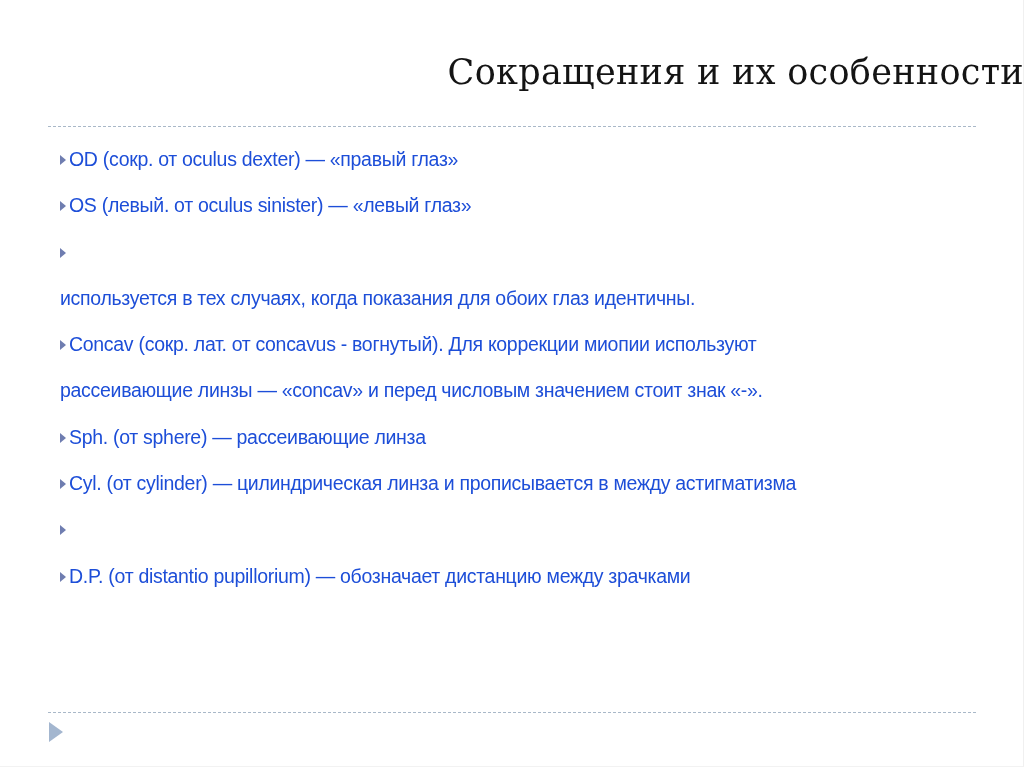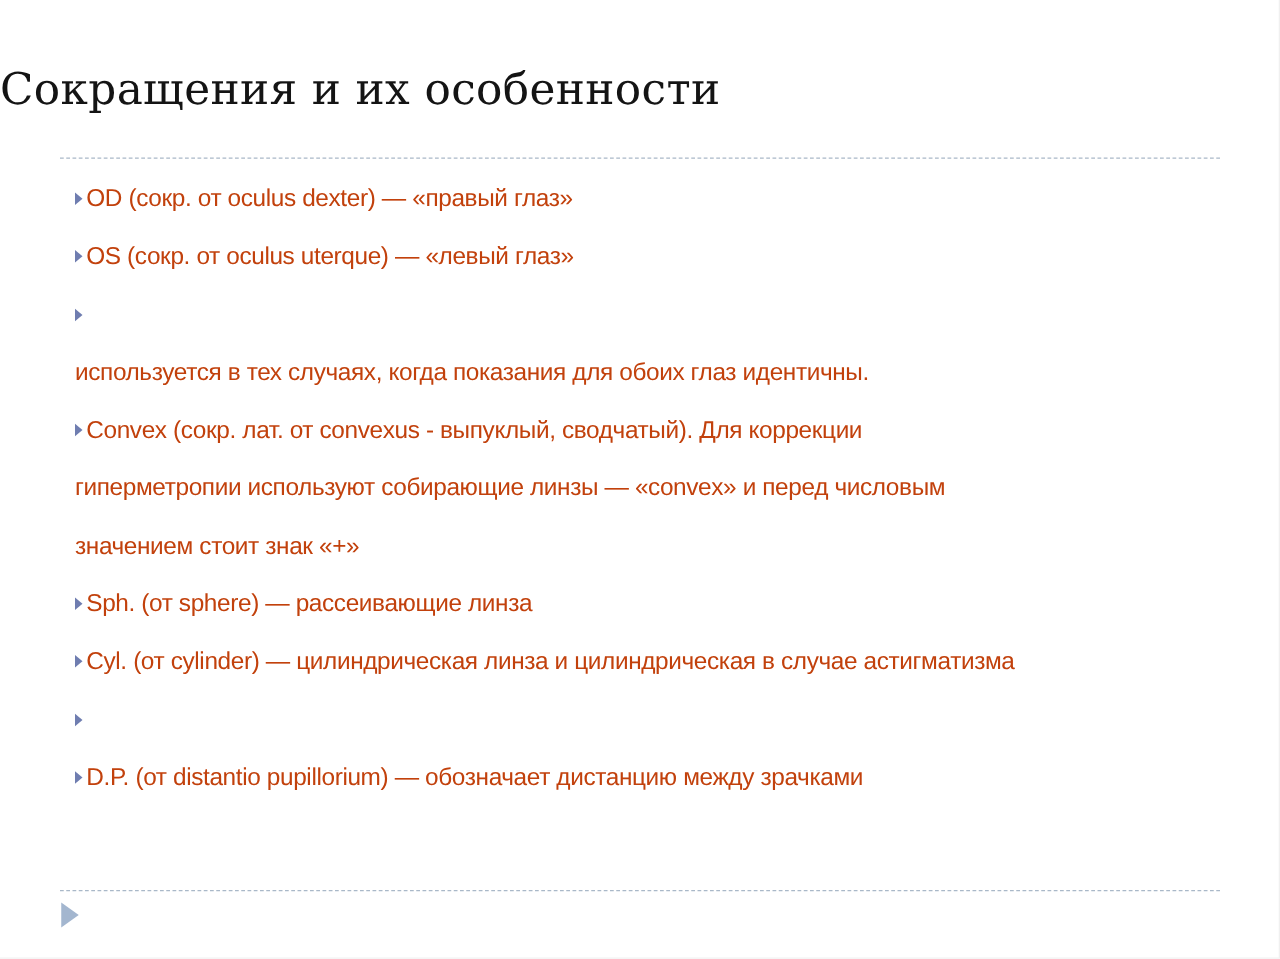--- a/index.html
+++ b/index.html
@@ -22,21 +22,21 @@
       background: #ffffff;
       border-right: 1px solid #f0f0f0;
       border-bottom: 1px solid #f2f2f2;
       box-sizing: border-box;
     }
     .title {
       position: absolute;
       left: 0;
       width: 1024px;
       top: 52px;
-      text-align: left;
+      text-align: right;
       font-family: "DejaVu Serif", "Liberation Serif", serif;
       font-size: 35px;
       letter-spacing: 0.3px;
       color: #141414;
       font-weight: normal;
     }
     .rule {
       position: absolute;
       left: 48px;
       width: 928px;
@@ -55,21 +55,21 @@
       padding: 0;
       list-style: none;
     }
     .item {
       position: relative;
       margin: 0;
       padding: 0;
       font-size: 19.5px;
       line-height: 46.3px;
       letter-spacing: -0.3px;
-      color: #c2410c;
+      color: #1d4ed8;
     }
     .bullet {
       display: inline-block;
       width: 0; height: 0;
       border-top: 5px solid transparent;
       border-bottom: 5px solid transparent;
       border-left: 6px solid #6f7db0;
       margin-right: 3px;
       vertical-align: 1px;
     }
@@ -91,36 +91,35 @@
 <div class="slide">
   <div class="title">Сокращения и их особенности</div>
 
   <div class="rule top"></div>
 
   <ul class="content">
     <li class="item">
       <span class="bullet"></span><span class="item-text">OD (сокр. от oculus dexter) — «правый глаз»</span>
     </li>
     <li class="item">
-      <span class="bullet"></span><span class="item-text">OS (сокр. от oculus uterque) — «левый глаз»</span>
+      <span class="bullet"></span><span class="item-text">OS (левый. от oculus sinister) — «левый глаз»</span>
     </li>
     <li class="item">
       <span class="bullet"></span><br>
       <span class="item-text">используется в тех случаях, когда показания для обоих глаз идентичны.</span>
     </li>
     <li class="item">
-      <span class="bullet"></span><span class="item-text">Convex (сокр. лат. от convexus - выпуклый, сводчатый). Для коррекции</span><br>
-      <span class="item-text">гиперметропии используют собирающие линзы — «convex» и перед числовым</span><br>
-      <span class="item-text">значением стоит знак «+»</span>
+      <span class="bullet"></span><span class="item-text">Concav (сокр. лат. от concavus - вогнутый). Для коррекции миопии используют</span><br>
+      <span class="item-text">рассеивающие линзы — «concav» и перед числовым значением стоит знак «-».</span>
     </li>
     <li class="item">
       <span class="bullet"></span><span class="item-text">Sph. (от sphere) — рассеивающие линза</span>
     </li>
     <li class="item">
-      <span class="bullet"></span><span class="item-text">Cyl. (от cylinder) — цилиндрическая линза и цилиндрическая в случае астигматизма</span>
+      <span class="bullet"></span><span class="item-text">Cyl. (от cylinder) — цилиндрическая линза и прописывается в между астигматизма</span>
     </li>
     <li class="item">
       <span class="bullet"></span>
     </li>
     <li class="item">
       <span class="bullet"></span><span class="item-text">D.P. (от distantio pupillorium) — обозначает дистанцию между зрачками</span>
     </li>
   </ul>
 
   <div class="rule bottom"></div>

